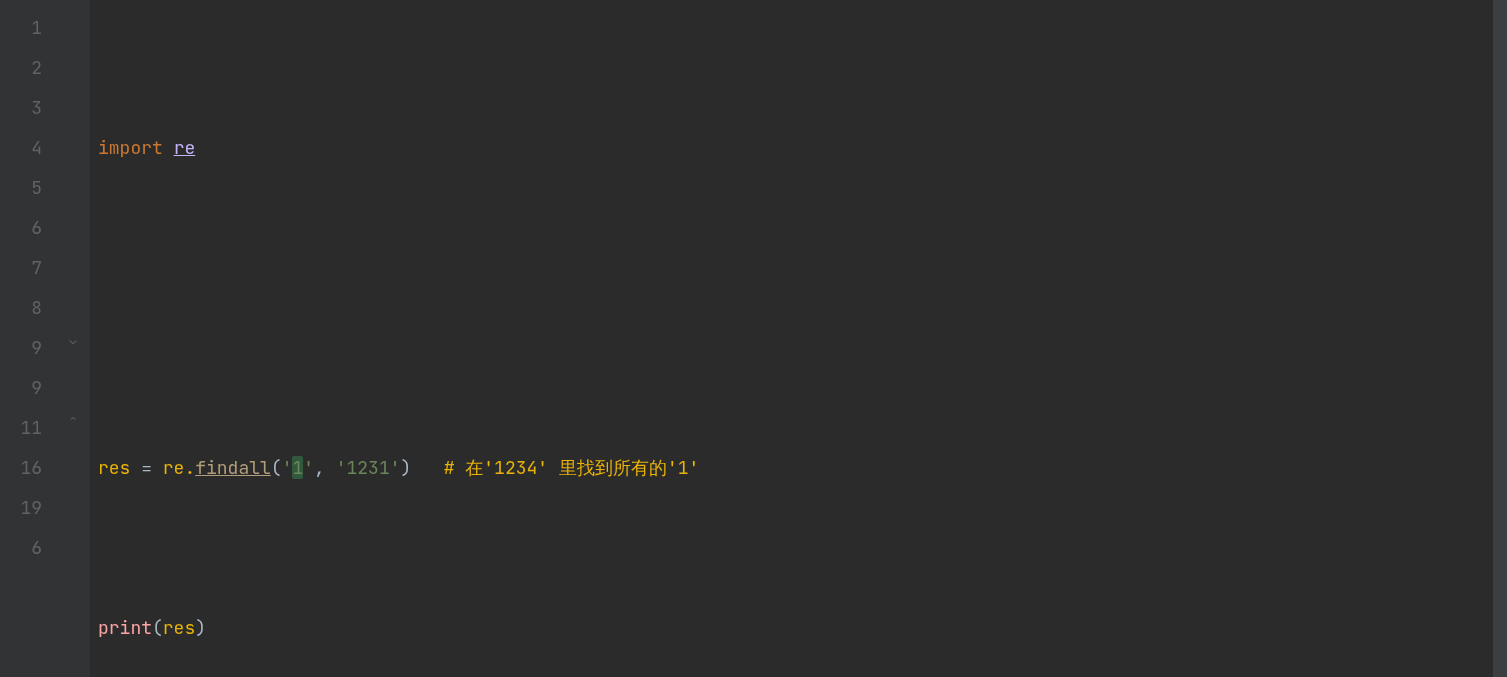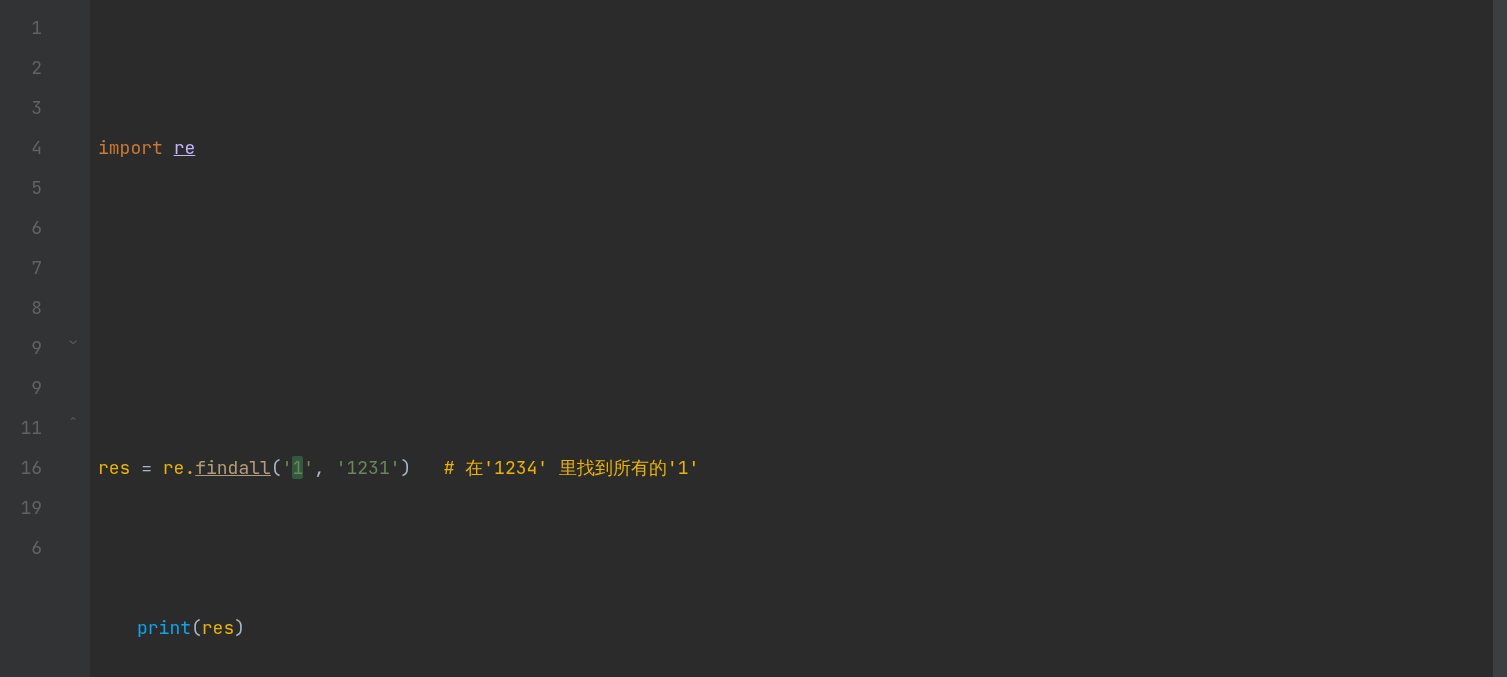--- a/index.html
+++ b/index.html
@@ -48,21 +48,21 @@
     flex:1 1 auto;
     padding-left:8px;
     padding-top:8px;
     position:relative;
     white-space:pre;
   }
   .code .row{height:40px;position:relative;}
   .line-content{position:relative;z-index:2;}
   .tok-kw{color:#cc7832;}
   .tok-id{color:#eab308;}
-  .tok-fn{color:#0ea5e9;margin-left:39px;}
+  .tok-fn{color:#fca5a5;}
   .tok-call{color:#b09d79;text-decoration:underline;}
   .tok-str{color:#6a8759;}
   .tok-cmt{color:#eab308;}
   .tok-mod{color:#c4b5fd;text-decoration:underline;}
   .tok-pun{color:#a9b7c6;}
   .hl-occurrence{
     background:#32593d;
     border-radius:2px;
   }
   .scrollbar{

